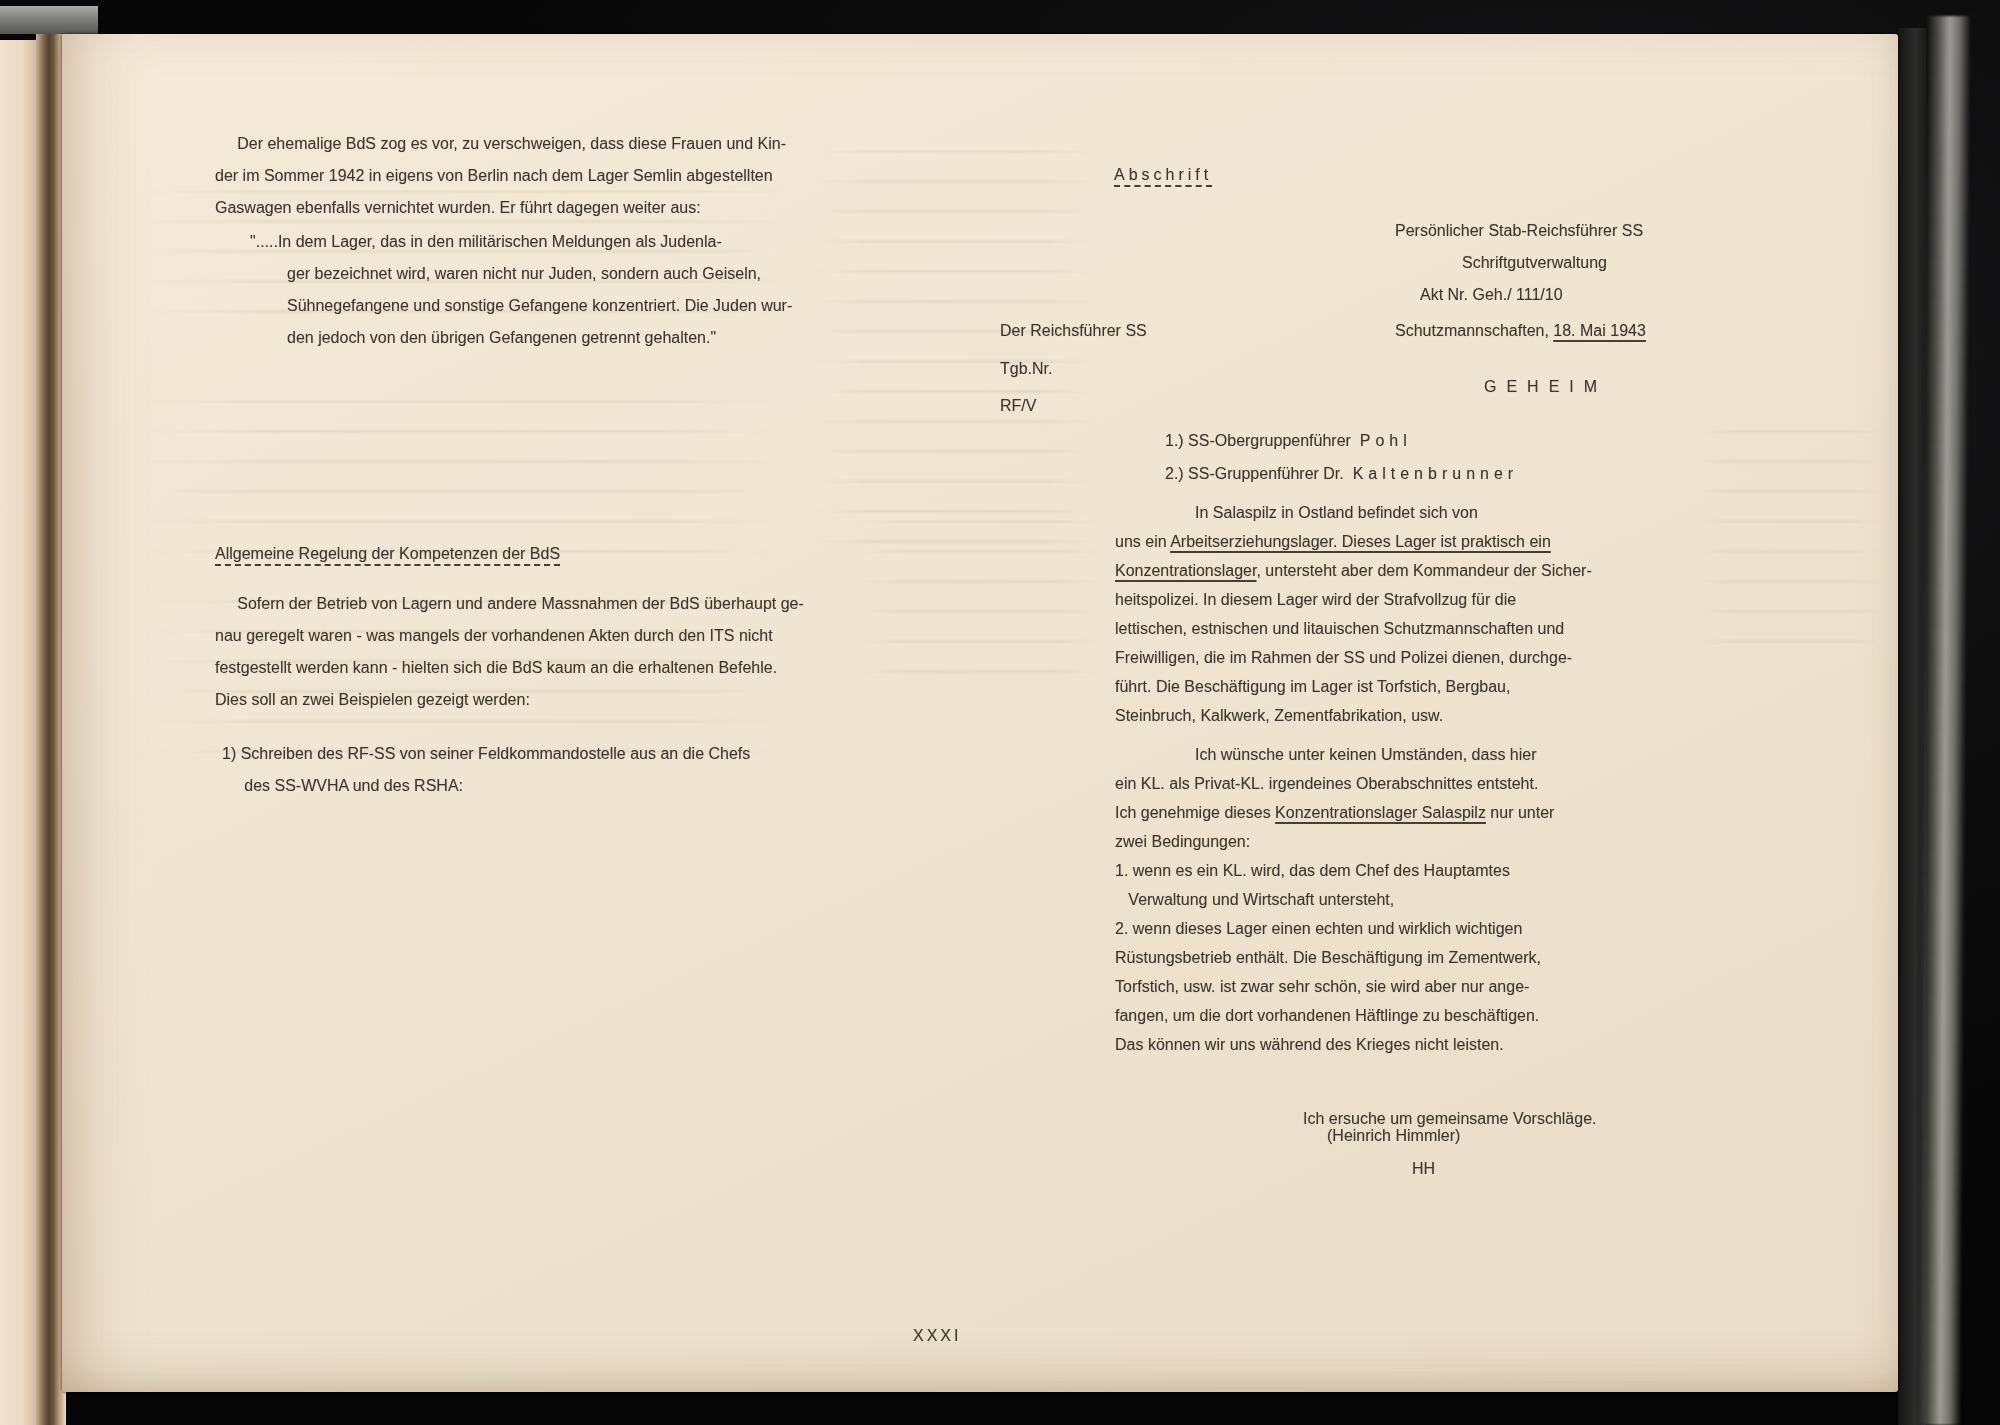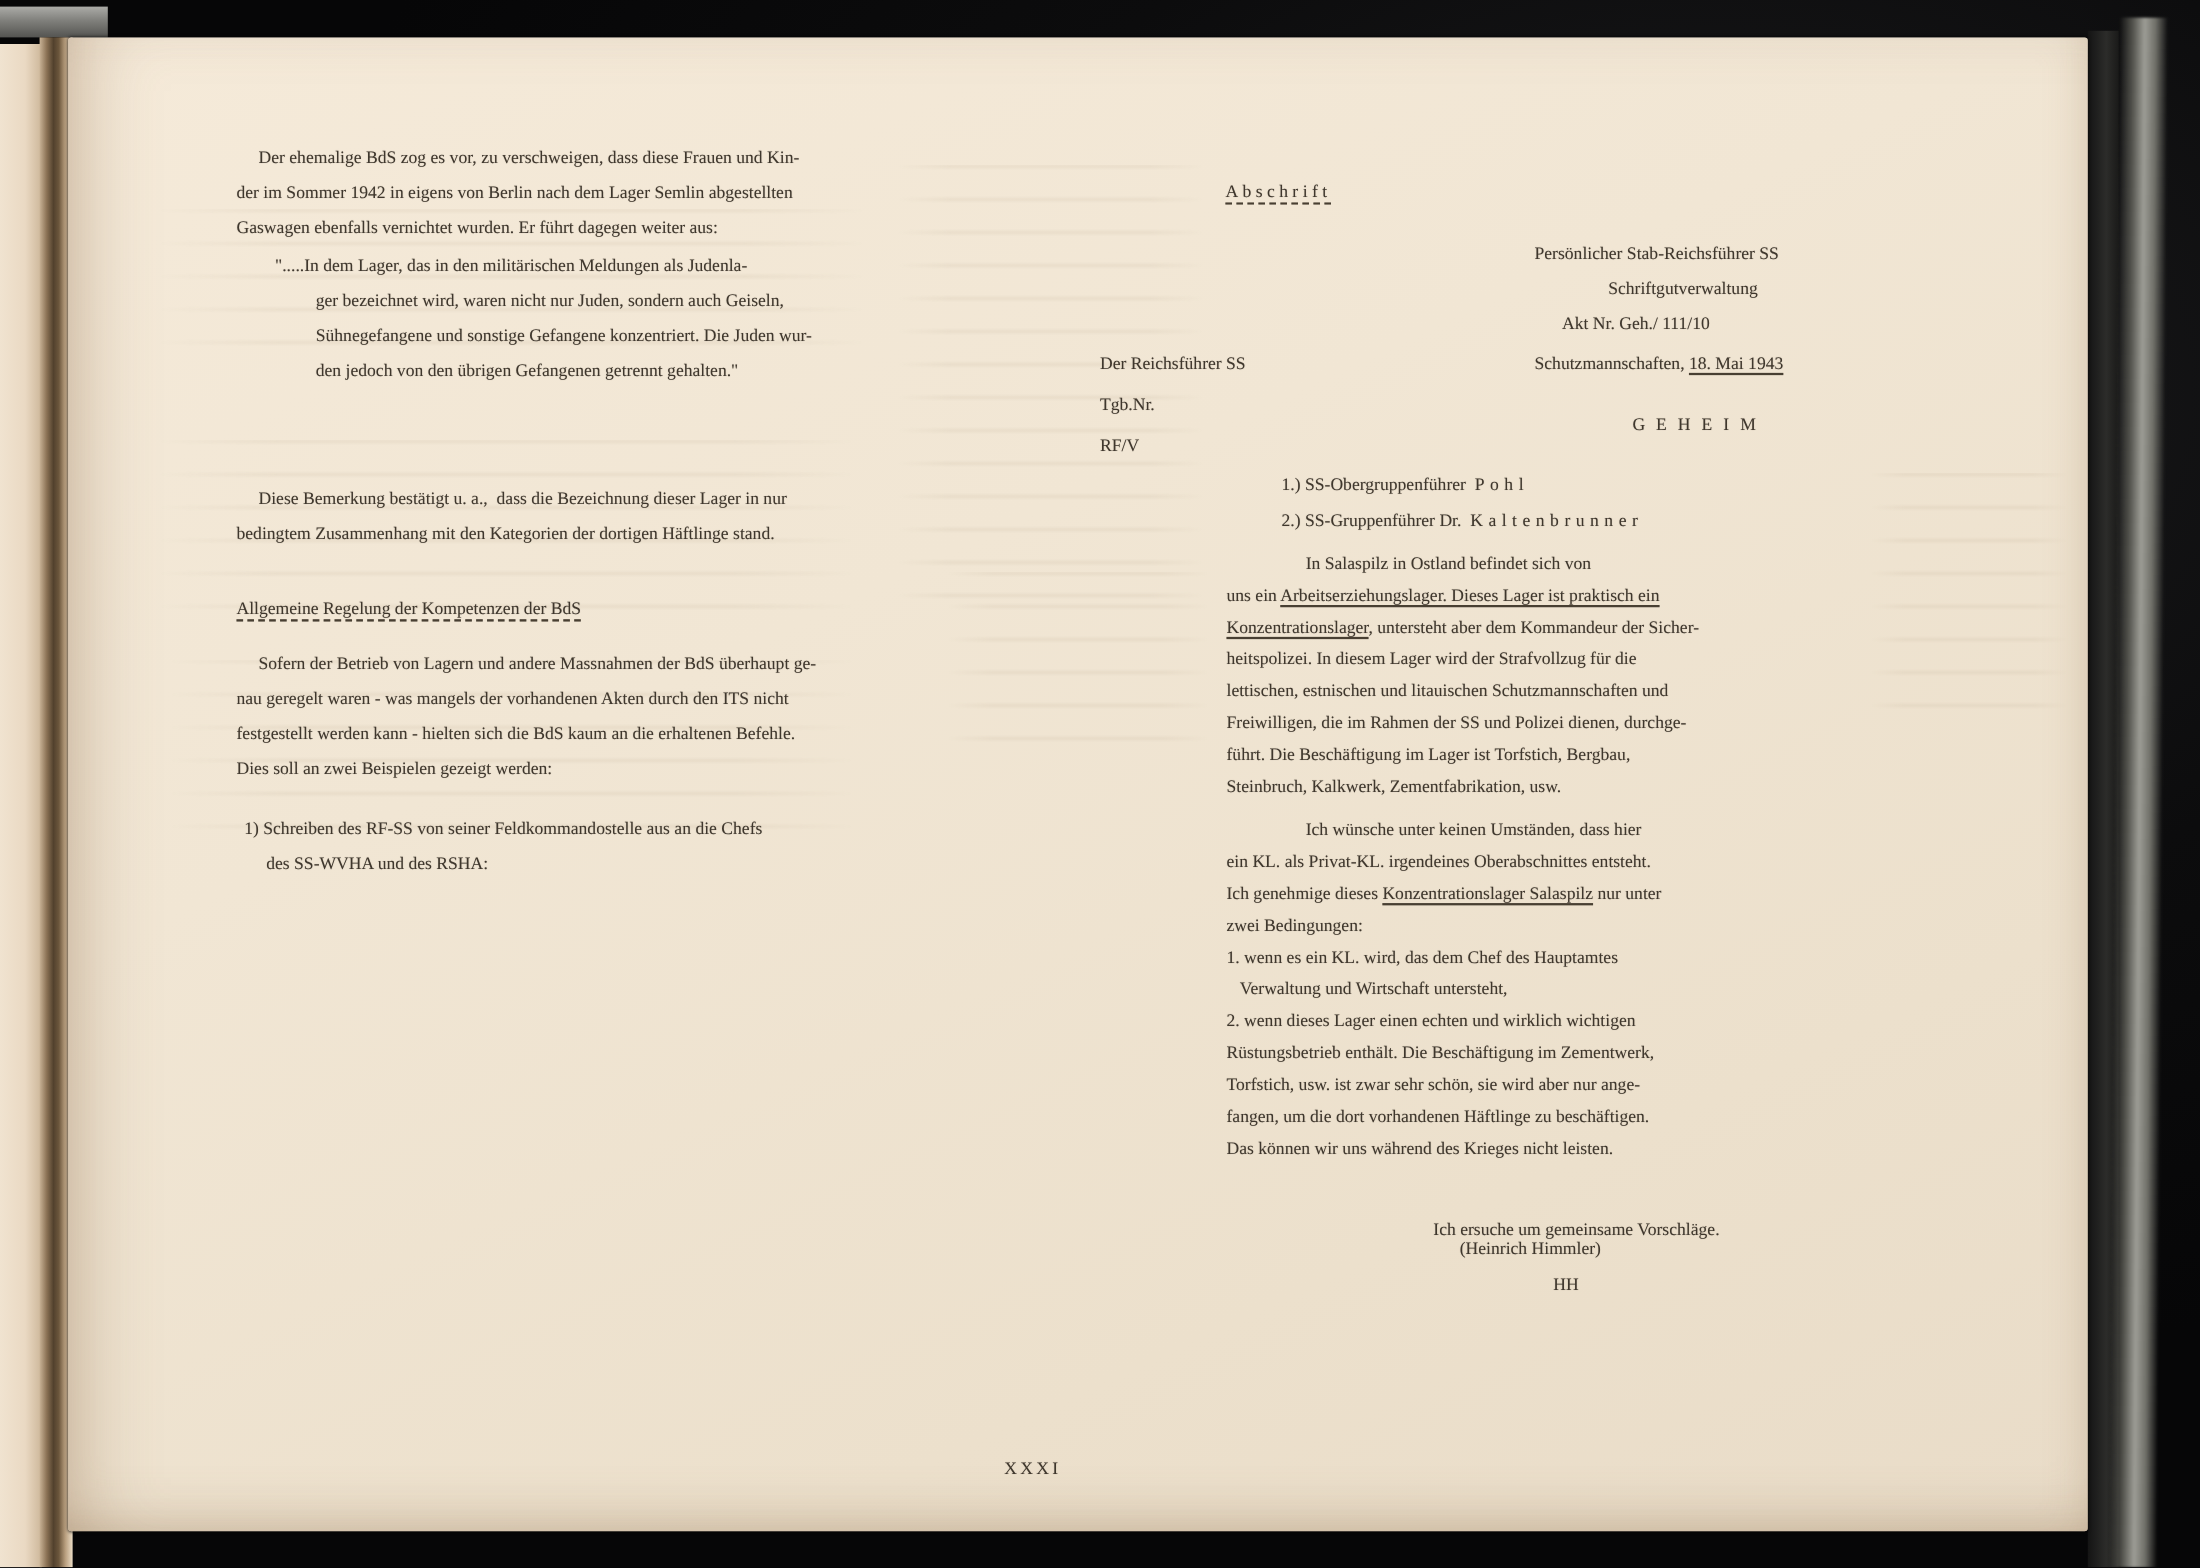--- a/index.html
+++ b/index.html
@@ -1,19 +1,19 @@
 <!DOCTYPE html>
 <html><head>
 <meta charset="utf-8">
 <style>
   html,body{margin:0;padding:0;background:#050506;}
   .scene{position:relative;width:2000px;height:1425px;overflow:hidden;
     background:
       radial-gradient(1300px 900px at 78% 25%, #1b1b1d 0%, #0c0c0d 55%, #060607 100%);
-    font-family:Liberation Serif, serif;}
+    font-family:Liberation Sans, sans-serif;}
   
   .page{position:absolute;left:62px;top:34px;width:1836px;height:1358px;border-radius:3px;
     background:linear-gradient(155deg,#f5ead9 0%,#f1e6d4 38%,#ece0cc 75%,#e9dcc8 100%);
     box-shadow:
       inset 45px 0 70px -35px rgba(140,105,70,.38),
       inset -22px 0 45px -28px rgba(150,120,85,.30),
       inset 0 -34px 55px -32px rgba(140,110,75,.32),
       inset 0 18px 30px -22px rgba(255,250,240,.55),
       0 0 3px rgba(0,0,0,.85);}
   
@@ -68,22 +68,20 @@
 
   <div class="t" style="left:215px;top:128px;width:790px">     Der ehemalige BdS zog es vor, zu verschweigen, dass diese Frauen und Kin-
 der im Sommer 1942 in eigens von Berlin nach dem Lager Semlin abgestellten
 Gaswagen ebenfalls vernichtet wurden. Er führt dagegen weiter aus:</div>
 
   <div class="t hang" style="left:250px;top:226px;width:720px">".....In dem Lager, das in den militärischen Meldungen als Judenla-
 ger bezeichnet wird, waren nicht nur Juden, sondern auch Geiseln,
 Sühnegefangene und sonstige Gefangene konzentriert. Die Juden wur-
 den jedoch von den übrigen Gefangenen getrennt gehalten."</div>
 
-  <div class="t" style="left:215px;top:438px;width:790px">     Diese Bemerkung bestätigt u. a.,  dass die Bezeichnung dieser Lager in nur
-bedingtem Zusammenhang mit den Kategorien der dortigen Häftlinge stand.</div>
 
   <div class="t" style="left:215px;top:538px;width:790px"><span class="udash">Allgemeine Regelung der Kompetenzen der BdS</span></div>
 
   <div class="t" style="left:215px;top:588px;width:790px">     Sofern der Betrieb von Lagern und andere Massnahmen der BdS überhaupt ge-
 nau geregelt waren - was mangels der vorhandenen Akten durch den ITS nicht
 festgestellt werden kann - hielten sich die BdS kaum an die erhaltenen Befehle.
 Dies soll an zwei Beispielen gezeigt werden:</div>
 
   <div class="t" style="left:222px;top:738px;width:790px">1) Schreiben des RF-SS von seiner Feldkommandostelle aus an die Chefs
      des SS-WVHA und des RSHA:</div>

